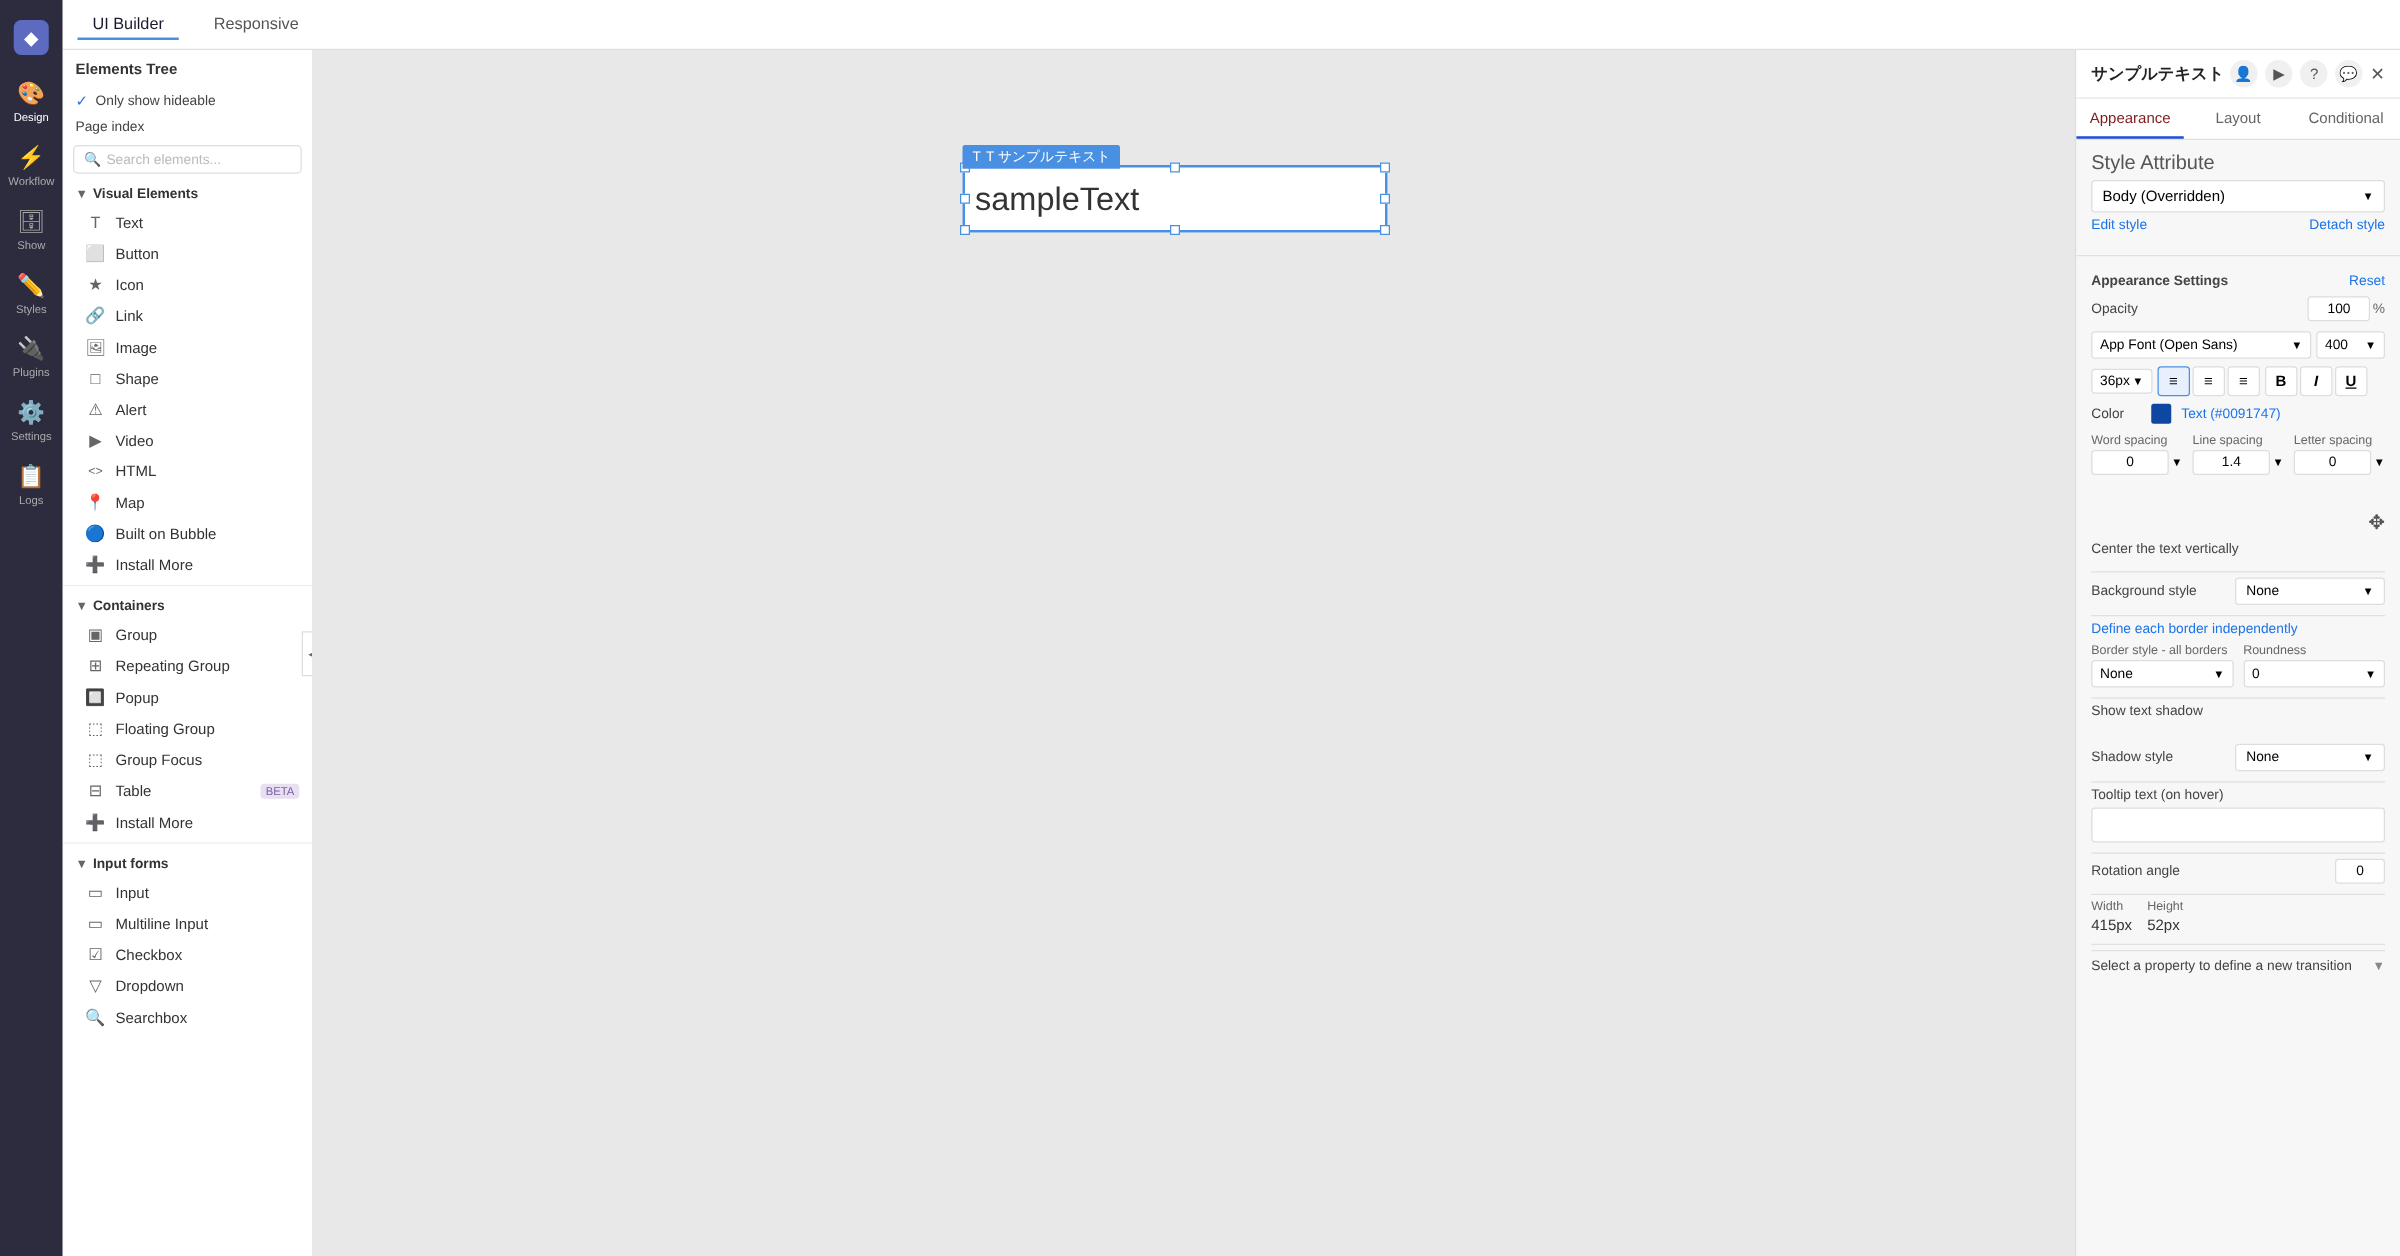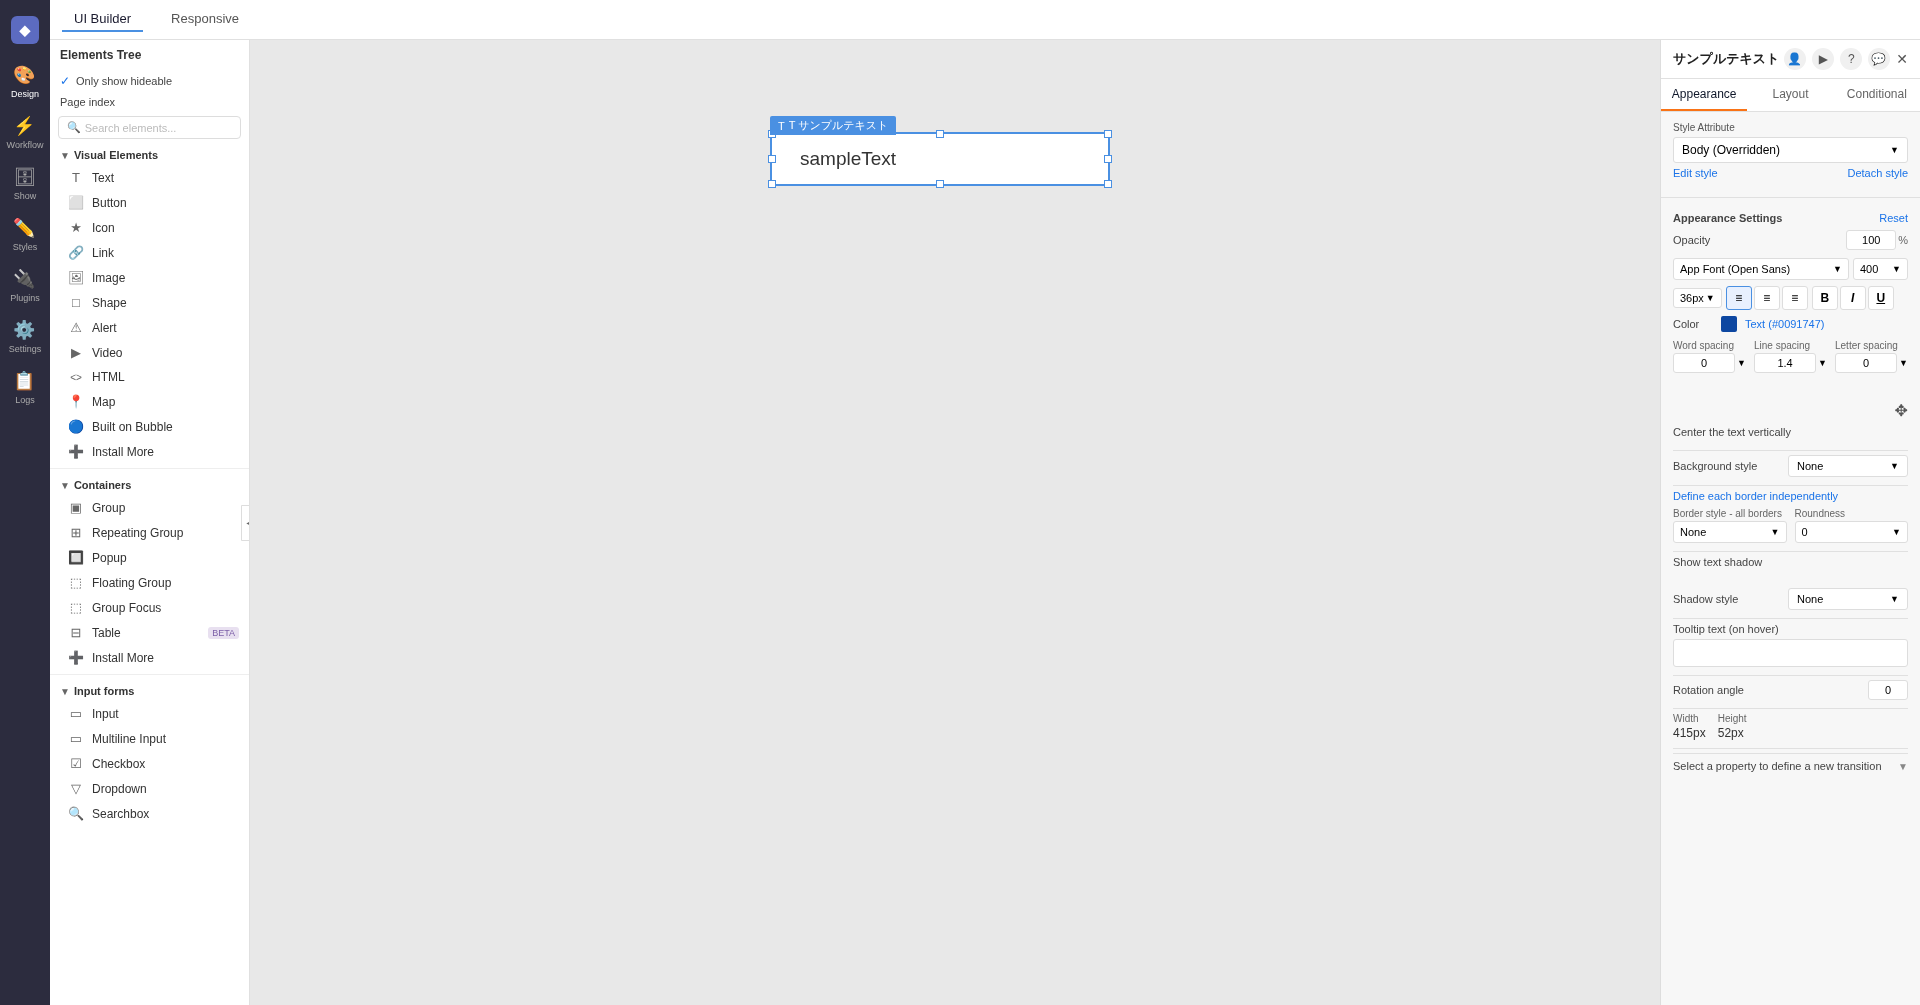--- a/index.html
+++ b/index.html
@@ -171,22 +171,22 @@
     .text-element-box {
       position: absolute;
       top: 92px;
       left: 520px;
       width: 340px;
       height: 54px;
       background: white;
       border: 2px solid #4a90e2;
       display: flex;
       align-items: center;
-      padding: 8px 28px;
-      font-size: 19px;
+      padding: 8px 8px;
+      font-size: 26px;
       color: #333;
       z-index: 4;
     }
     
     .handle {
       position: absolute;
       width: 8px; height: 8px;
       background: white;
       border: 1px solid #4a90e2;
     }
@@ -269,34 +269,34 @@
     .panel-tab {
       flex: 1;
       text-align: center;
       padding: 8px 4px;
       font-size: 12px;
       color: #666;
       cursor: pointer;
       border-bottom: 2px solid transparent;
     }
     .panel-tab.active {
-      color: #0f172a;
-      border-bottom: 2px solid #f97316;
+      color: #7f1d1d;
+      border-bottom: 2px solid #1d4ed8;
       font-weight: 500;
     }
     .panel-body {
       flex: 1;
       overflow-y: auto;
       padding: 0;
     }
     .panel-section {
       padding: 10px 12px 6px 12px;
     }
     .panel-label {
-      font-size: 10px;
+      font-size: 16px;
       color: #555;
       margin-bottom: 4px;
     }
     .panel-divider {
       border: none;
       border-top: 1px solid #e0e0e0;
       margin: 4px 0;
     }
     .style-attribute-dropdown {
       width: 100%;

